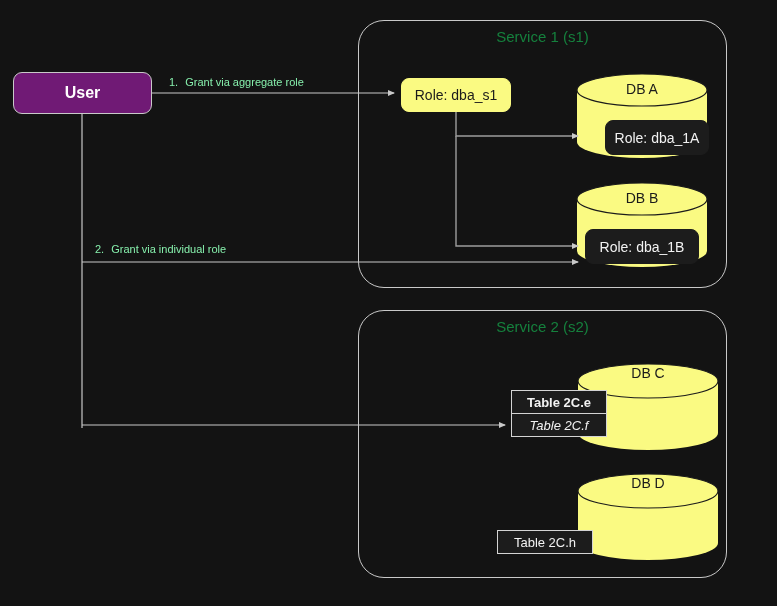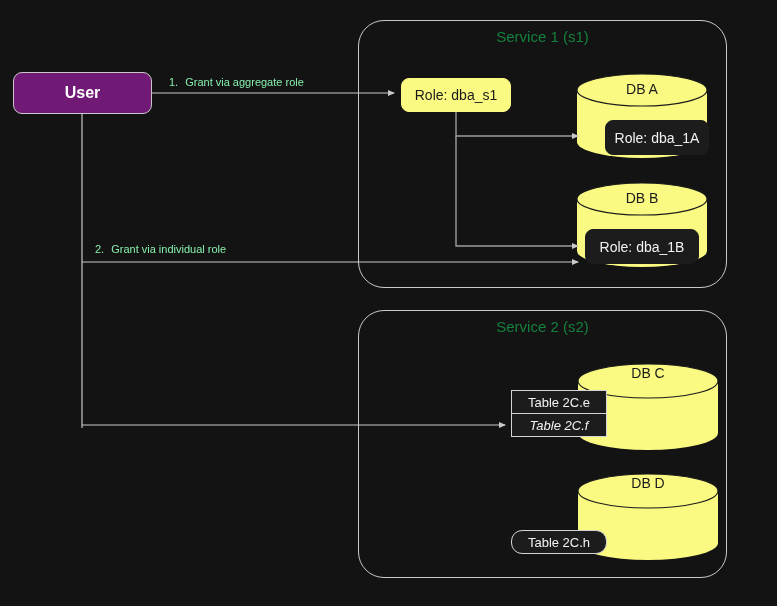--- a/index.html
+++ b/index.html
@@ -107,24 +107,24 @@
 
   
   .table-box {
     width: 96px;
     height: 24px;
     background: #1c1c1c;
     border: 1px solid #d4d4d4;
     color: #f2f2f2;
     font-size: 13px;
   }
-  #table-2ce { left: 511px; top: 390px; }
+  #table-2ce { left: 511px; top: 390px; font-weight: bold; }
   #table-2cf { left: 511px; top: 413px; font-style: italic; }
   #table-2cg { left: 511px; top: 507px; }
-  #table-2ch { left: 511px; top: 530px; border-radius: 11px; }
+  #table-2ch { left: 497px; top: 530px; }
 
   
   .edge-label {
     position: absolute;
     color: #86efac;
     font-size: 11px;
     white-space: nowrap;
   }
   #label-1 { left: 169px; top: 76px; }
   #label-2 { left: 95px; top: 243px; }

